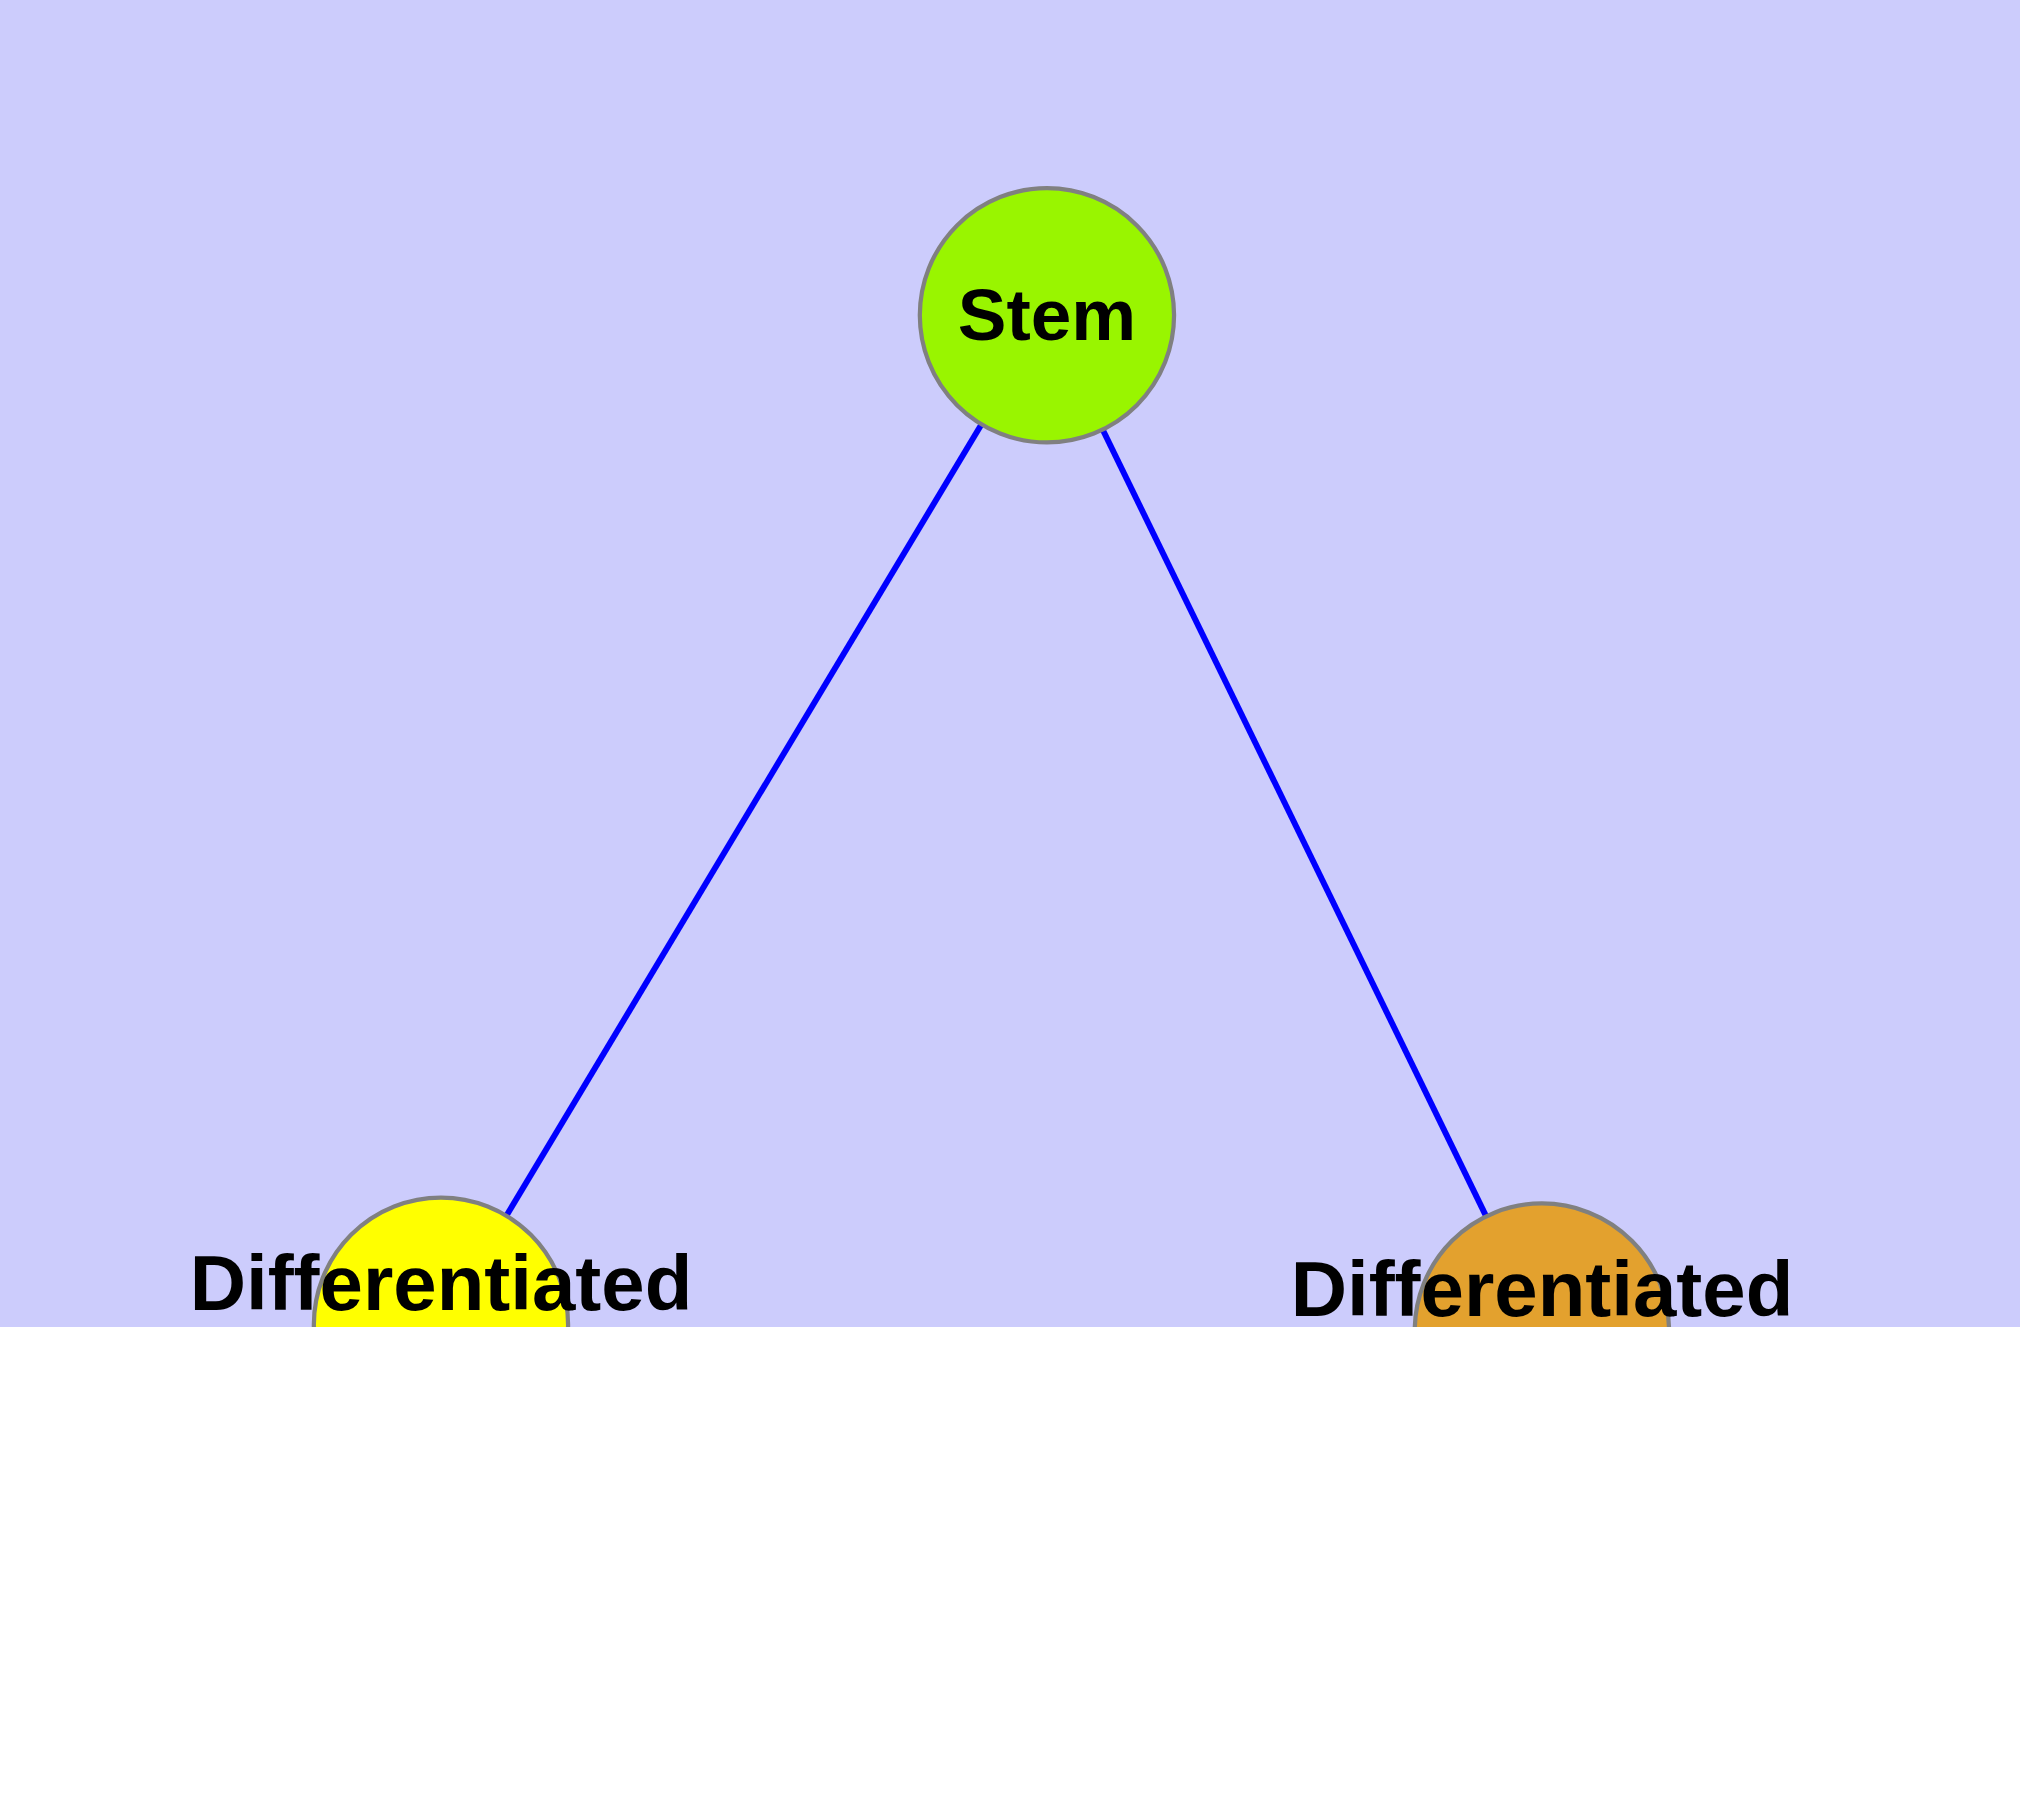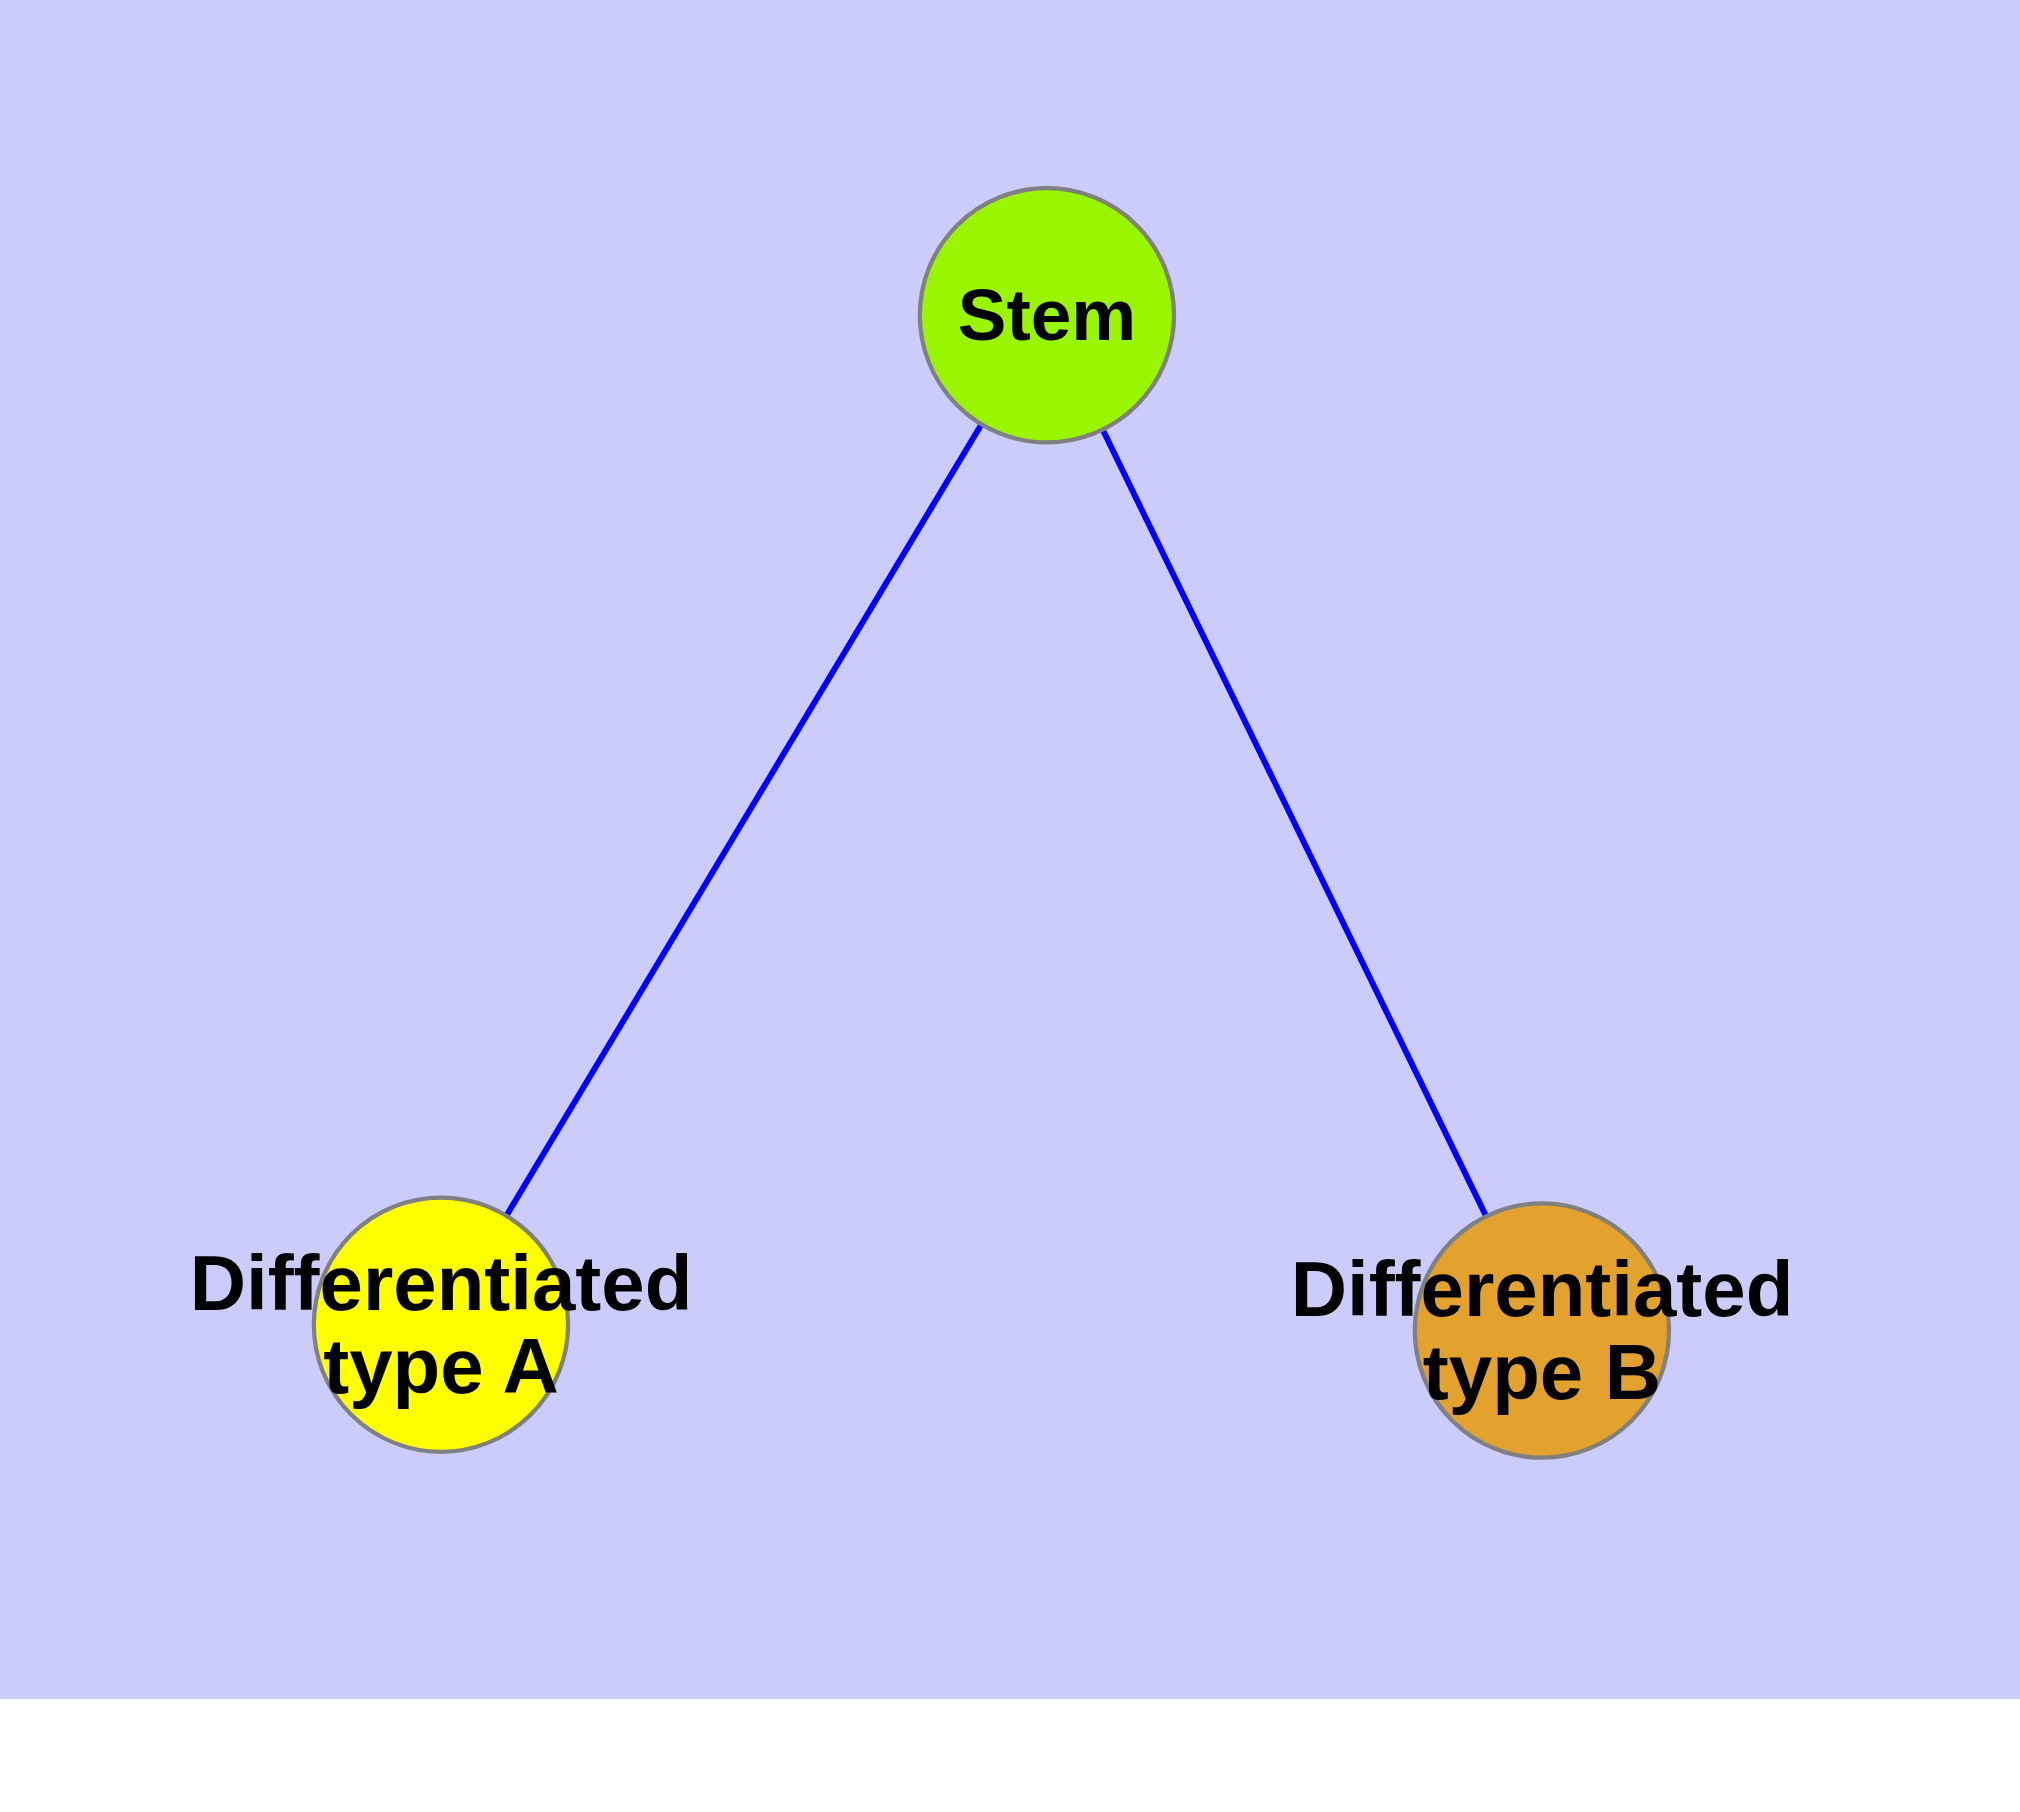--- a/index.html
+++ b/index.html
@@ -4,21 +4,21 @@
 <title>Cell differentiation graph</title>
 <style>
   html, body {
     margin: 0;
     padding: 0;
     background: #ffffff;
   }
   #canvas {
     position: relative;
     width: 2021px;
-    height: 1699px;
+    height: 1327px;
     background: #ccccfc;
     overflow: hidden;
     font-family: "Liberation Sans", sans-serif;
   }
   #graph-svg {
     position: absolute;
     left: 0;
     top: 0;
     width: 2021px;
     height: 1812px;

